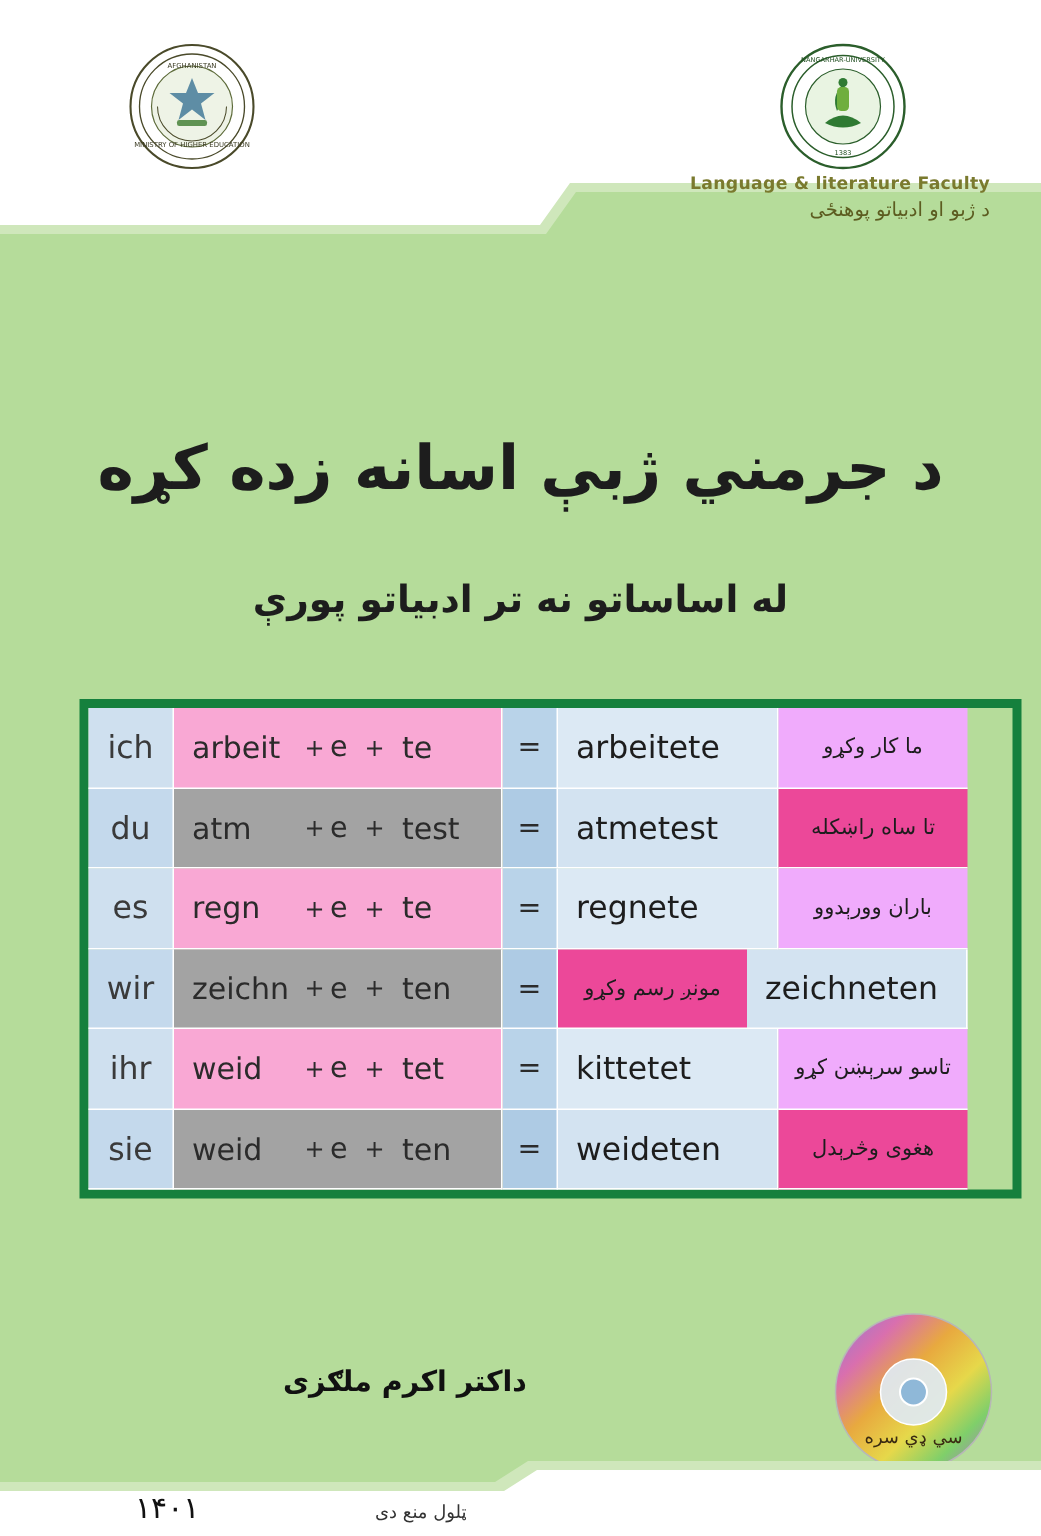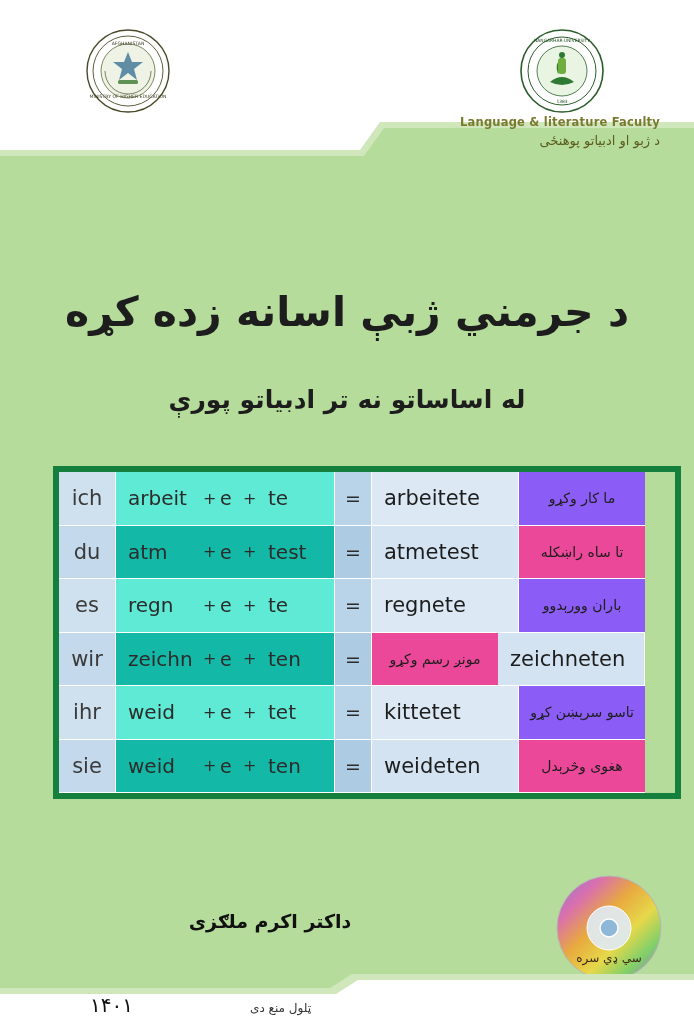--- a/index.html
+++ b/index.html
@@ -151,26 +151,26 @@
   }
   .c-ps {
     width: 126px;
     justify-content: center;
     direction: rtl;
     font-size: 14px;
     color: #1d1d1d;
     border-right: none;
   }
   .shade-a .c-pron { background: #cfe0ef; }
-  .shade-a .c-build { background: #5eead4; }
+  .shade-a .c-build { background: #f9a8d4; }
   .shade-a .c-eq { background: #b9d3e9; }
   .shade-a .c-result { background: #dce9f4; }
-  .shade-a .c-ps { background: #8b5cf6; }
+  .shade-a .c-ps { background: #f0abfc; }
   .shade-b .c-pron { background: #c4d9ec; }
-  .shade-b .c-build { background: #14b8a6; }
+  .shade-b .c-build { background: #a3a3a3; }
   .shade-b .c-eq { background: #aecbe4; }
   .shade-b .c-result { background: #d3e3f1; }
   .shade-b .c-ps { background: #ec4899; }
 
   
   .author {
     position: absolute;
     left: 120px; top: 910px;
     width: 300px;
     text-align: center;

